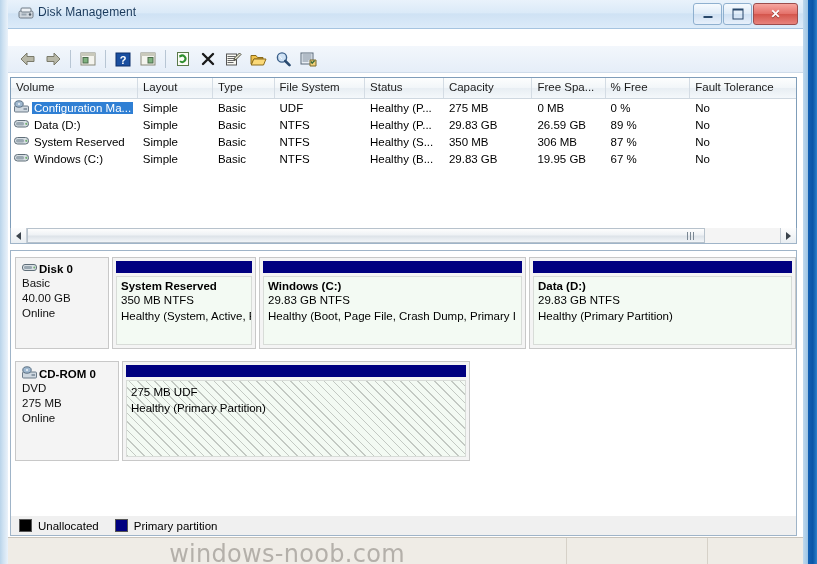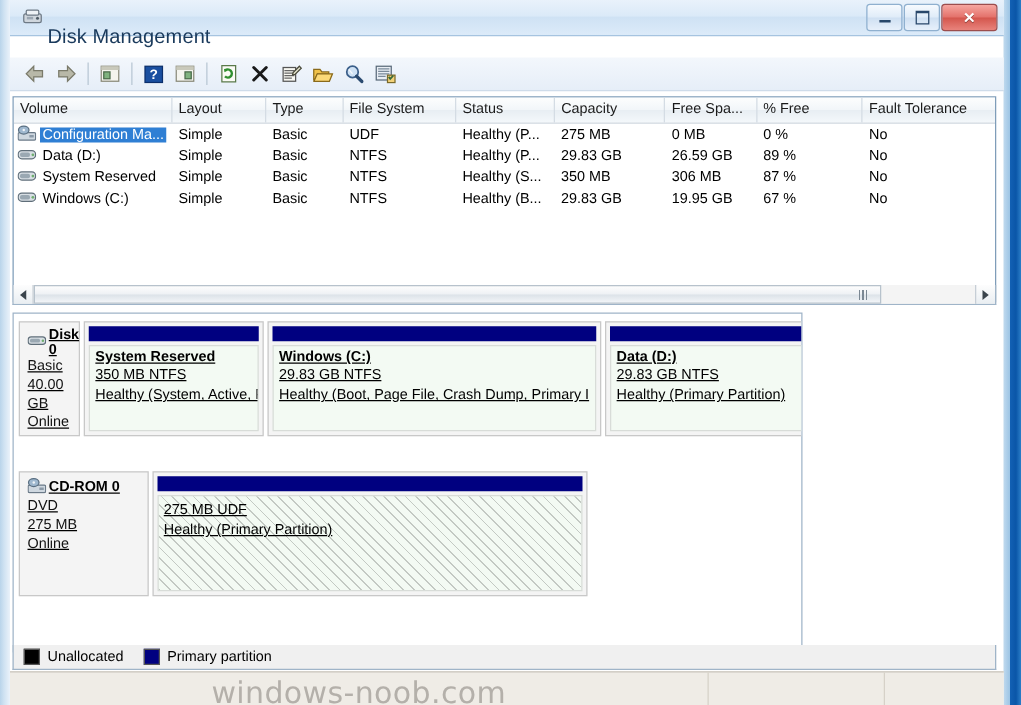--- a/index.html
+++ b/index.html
@@ -17,22 +17,22 @@
     background:linear-gradient(to right,#b9d4ea 0%,#cfe2f2 40%,#eaf2fa 100%);}
   .frame-right{position:absolute;right:0;top:0;width:14px;height:564px;
     background:linear-gradient(to right,#a9cbe6 0%,#1361b4 35%,#0a56a8 70%,#2c7fc9 100%);}
   .frame-right .rr-inner{position:absolute;left:0;top:0;width:5px;height:100%;
     background:linear-gradient(to right,#bfd9ee,#9cc4e4);}
 
   .titlebar{position:absolute;left:8px;top:0;width:795px;height:28px;
     background:linear-gradient(to bottom,#e9f2fb 0%,#dbeaf8 45%,#cfe2f4 50%,#dcebf9 100%);
     border-bottom:1px solid #a6c4e0;}
   .title-icon{position:absolute;left:10px;top:6px;width:16px;height:16px;}
-  .title-text{position:absolute;left:30px;top:5px;font-size:16px;color:#1a3a5c;
-    letter-spacing:.1px;white-space:nowrap;margin-top:16px;}
+  .title-text{position:absolute;left:30px;top:5px;font-size:12px;color:#1a3a5c;
+    letter-spacing:.1px;white-space:nowrap;}
 
   .winbtns{position:absolute;right:5px;top:3px;display:flex;gap:1px;}
   .wb{width:27px;height:20px;border:1px solid #8fb0cf;border-radius:3px;
     background:linear-gradient(to bottom,#f6fafe 0%,#e0ecf8 48%,#cfe0f2 52%,#e7f0fb 100%);
     position:relative;}
   .wb.close{width:43px;border:1px solid #9b4d4d;
     background:linear-gradient(to bottom,#f6a6a0 0%,#e4726b 48%,#d4564d 52%,#e8837c 100%);}
   .wb .g{position:absolute;left:50%;top:50%;transform:translate(-50%,-50%);}
   .min-g{width:9px;height:2px;background:#28476a;margin-top:3px;}
   .max-g{width:9px;height:8px;border:1px solid #28476a;border-top-width:2px;background:transparent;}
@@ -81,22 +81,22 @@
   .hs-thumb{position:absolute;left:0;top:0;height:100%;width:678px;
     background:linear-gradient(to bottom,#fdfdfd 0%,#eff2f5 45%,#dde3e9 55%,#f2f5f8 100%);
     border:1px solid #b7c2cc;box-sizing:border-box;}
   .hs-grip{position:absolute;right:10px;top:3px;width:7px;height:8px;
     background:repeating-linear-gradient(to right,#7b8894 0 1px,transparent 1px 3px);}
   .arrow-l,.arrow-r{width:0;height:0;border-top:4px solid transparent;border-bottom:4px solid transparent;}
   .arrow-l{border-right:5px solid #3b444c;}
   .arrow-r{border-left:5px solid #3b444c;}
 
   
-  .diskpane{position:absolute;left:10px;top:250px;width:632px;height:272px;
-    background:#ffffff;border:1px solid #9fb4c8;box-sizing:border-box;overflow:hidden;text-decoration:underline;}
+  .diskpane{position:absolute;left:10px;top:250px;width:787px;height:272px;
+    background:#ffffff;border:1px solid #9fb4c8;box-sizing:border-box;overflow:hidden;}
   .diskrow{display:flex;margin:6px 0 0 4px;}
   .disk-info{width:104px;box-sizing:border-box;border:1px solid #c8c8c8;
     background:#f4f4f4;padding:4px 0 4px 6px;}
   .disk-info .dname{font-weight:bold;font-size:11.5px;display:flex;align-items:center;gap:2px;}
   .disk-info .dline{font-size:11.5px;color:#111;line-height:15px;}
   .parts{display:flex;gap:3px;padding-left:3px;}
   .part{box-sizing:border-box;border:1px solid #c8c8c8;background:#f4f4f4;padding:3px;}
   .part .bar{height:12px;background:#000080;margin-bottom:3px;}
   .part .body{background:#f3faf3;border:1px solid #d8dcd8;padding:3px 4px 0 4px;
     box-sizing:border-box;overflow:hidden;}
@@ -393,21 +393,21 @@
           <div class="bar"></div>
           <div class="body" style="height:69px">
             <div class="ptitle">Data  (D:)</div>
             <div class="pline">29.83 GB NTFS</div>
             <div class="pline">Healthy (Primary Partition)</div>
           </div>
         </div>
       </div>
     </div>
 
-    <div class="diskrow" style="margin-top:28px">
+    <div class="diskrow" style="margin-top:12px">
       <div class="disk-info" style="height:100px">
         <div class="dname">
           <span>
             <svg width="15" height="13" viewBox="0 0 15 13">
                 <rect x="0.5" y="6" width="14" height="6" rx="1" fill="#cfd8e0" stroke="#6b7a88"></rect>
                 <ellipse cx="5" cy="4" rx="4.2" ry="3.2" fill="#9fb8cf" stroke="#5a6f82"></ellipse>
                 <circle cx="5" cy="4" r="1" fill="#eef3f8"></circle>
                 <rect x="9.5" y="8" width="3.5" height="2" fill="#8c9aa8"></rect>
               </svg>
           </span>

